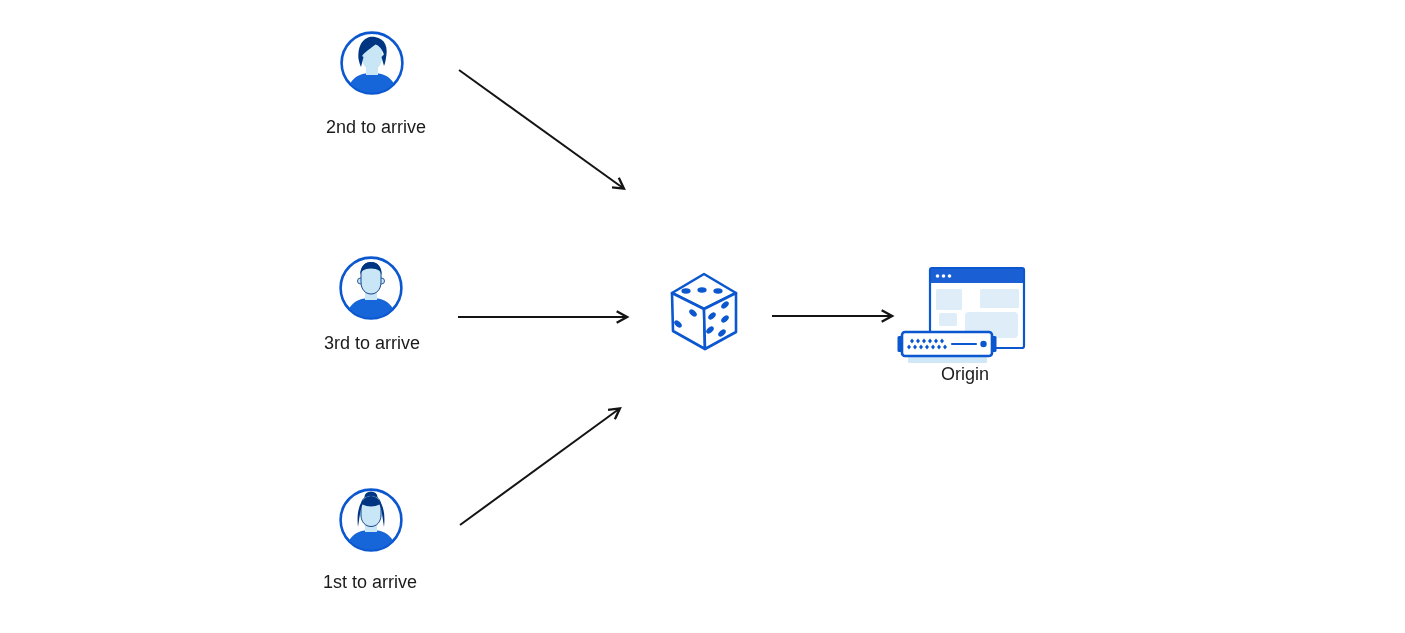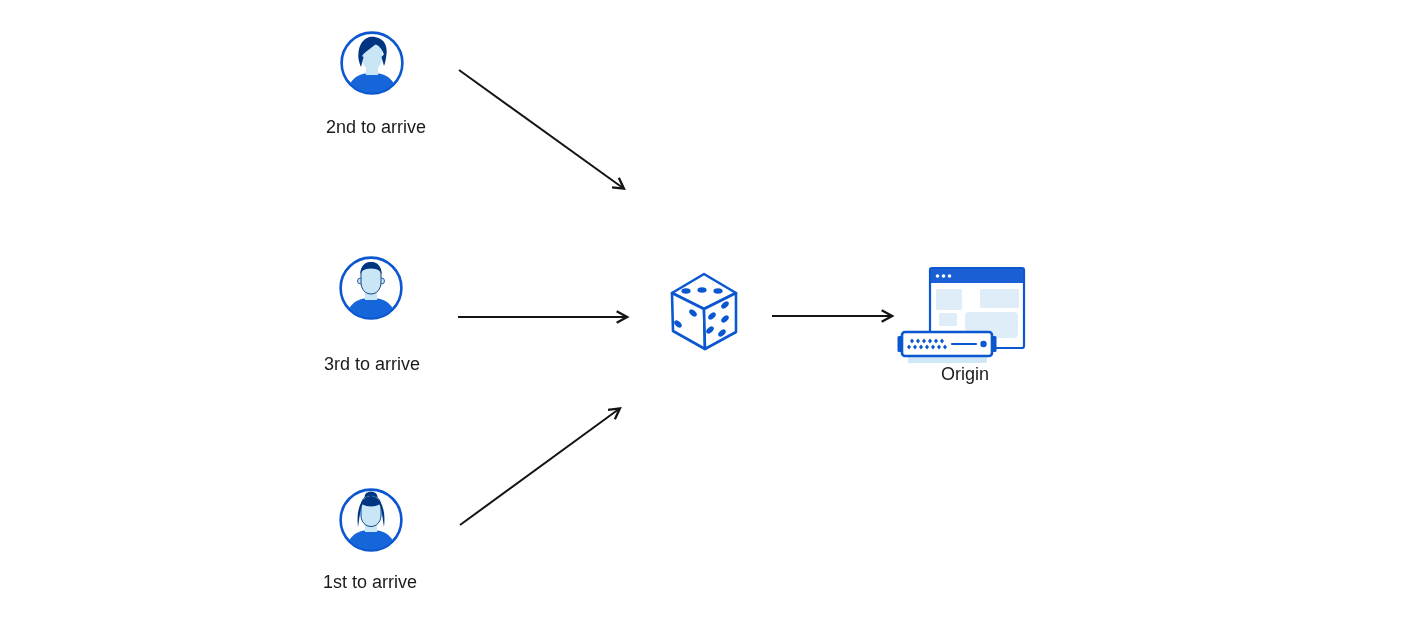--- a/index.html
+++ b/index.html
@@ -85,21 +85,21 @@
       <g clip-path="url(#clipB)">
         <path d="M7,66 C10,47 21,43 33,43 C45,43 56,47 59,66 Z" fill="var(--shirt-blue)"></path>
         <rect x="27" y="32" width="12" height="13" fill="var(--skin-blue)"></rect>
         <circle cx="22.5" cy="26" r="3" fill="var(--skin-blue)" stroke="var(--dark-blue)" stroke-width="0.8"></circle>
         <circle cx="43.5" cy="26" r="3" fill="var(--skin-blue)" stroke="var(--dark-blue)" stroke-width="0.8"></circle>
         <path d="M23,19 C23,11 27.5,7.5 33,7.5 C38.5,7.5 43,11 43,19 L43,27 C43,34.5 38.5,39 33,39 C27.5,39 23,34.5 23,27 Z" fill="var(--skin-blue)" stroke="var(--dark-blue)" stroke-width="0.9"></path>
         <path d="M22.2,21 C22.2,11 27,7 33,7 C39,7 43.8,11 43.8,21 C43.8,16.5 40,13.5 33,13.5 C26,13.5 22.2,16.5 22.2,21 Z" fill="var(--dark-blue)"></path>
       </g>
     </svg>
   </div>
-  <div class="node-label" style="left:372px;top:354px;">3rd to arrive</div>
+  <div class="node-label" style="left:372px;top:333px;">3rd to arrive</div>
 
   <div class="abs" style="left:338px;top:487px;width:66px;">
     <svg width="66" height="66" viewBox="0 0 66 66">
       <defs>
           <clipPath id="clipC">
             <circle cx="33" cy="33" r="29.8"></circle>
           </clipPath>
         </defs>
       <circle cx="33" cy="33" r="30.4" fill="#ffffff" stroke="var(--primary-blue)" stroke-width="2.6"></circle>
       <g clip-path="url(#clipC)">

